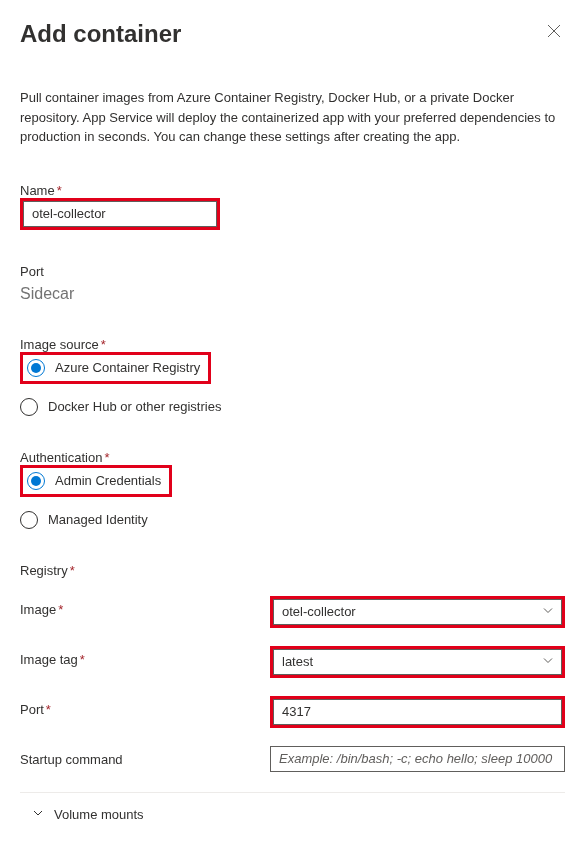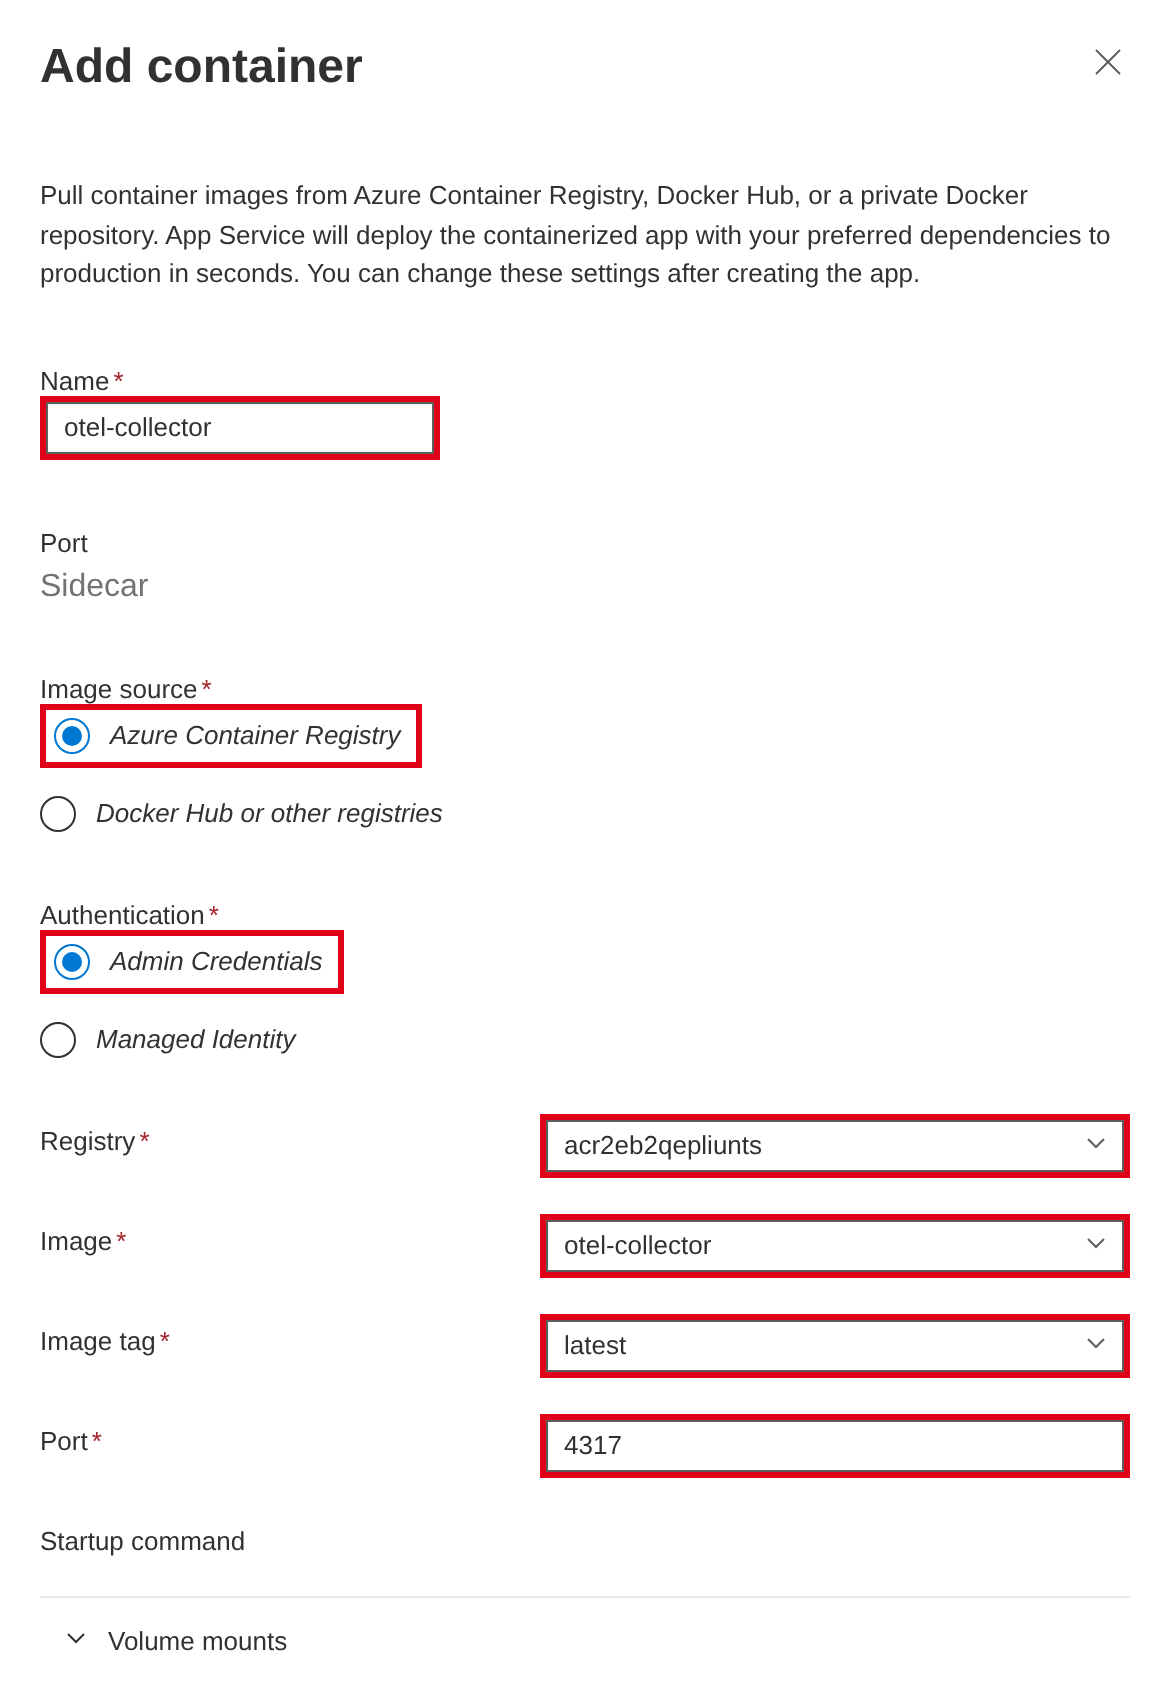--- a/index.html
+++ b/index.html
@@ -93,21 +93,20 @@
   .chevron svg { width: 12px; height: 12px; }
   .static-value {
     padding-top: 6px;
     font-size: 16px;
     color: #737373;
   }
   .radio-group {
     display: flex;
     flex-direction: column;
     gap: 14px;
-    font-style: italic;
   }
   .radio-item {
     display: flex;
     align-items: center;
     gap: 10px;
     cursor: pointer;
   }
   .radio-outer {
     width: 18px;
     height: 18px;
@@ -256,32 +255,20 @@
         <span>Managed Identity</span>
       </span>
     </div>
   </div>
 </div>
 
 <div class="form-row">
   <div class="label-col">
     <span>Registry</span><span class="required">*</span>
   </div>
-  <div class="input-col">
-    <div class="highlight-box">
-      <div class="select-wrap">
-        <button class="select-input">acr2eb2qepliunts</button>
-        <span class="chevron">
-          <svg viewBox="0 0 12 12">
-              <path d="M2 4 L6 8 L10 4" stroke="#605e5c" stroke-width="1" fill="none"></path>
-            </svg>
-        </span>
-      </div>
-    </div>
-  </div>
 </div>
 
 <div class="form-row">
   <div class="label-col">
     <span>Image</span><span class="required">*</span>
   </div>
   <div class="input-col">
     <div class="highlight-box">
       <div class="select-wrap">
         <button class="select-input">otel-collector</button>
@@ -319,20 +306,23 @@
   </div>
   <div class="input-col">
     <div class="highlight-box">
       <input class="text-input" type="text" value="4317" style="">
     </div>
   </div>
 </div>
 
 <div class="form-row">
   <div class="label-col">Startup command</div>
+  <div class="input-col">
+    <input class="text-input" type="text" placeholder="Example: /bin/bash; -c; echo hello; sleep 10000" style="">
+  </div>
 </div>
 
 <hr class="divider">
 
 <div class="expander">
   <span>
     <svg viewBox="0 0 12 12">
         <path d="M2 4 L6 8 L10 4" stroke="#323130" stroke-width="1" fill="none"></path>
       </svg>
   </span>

